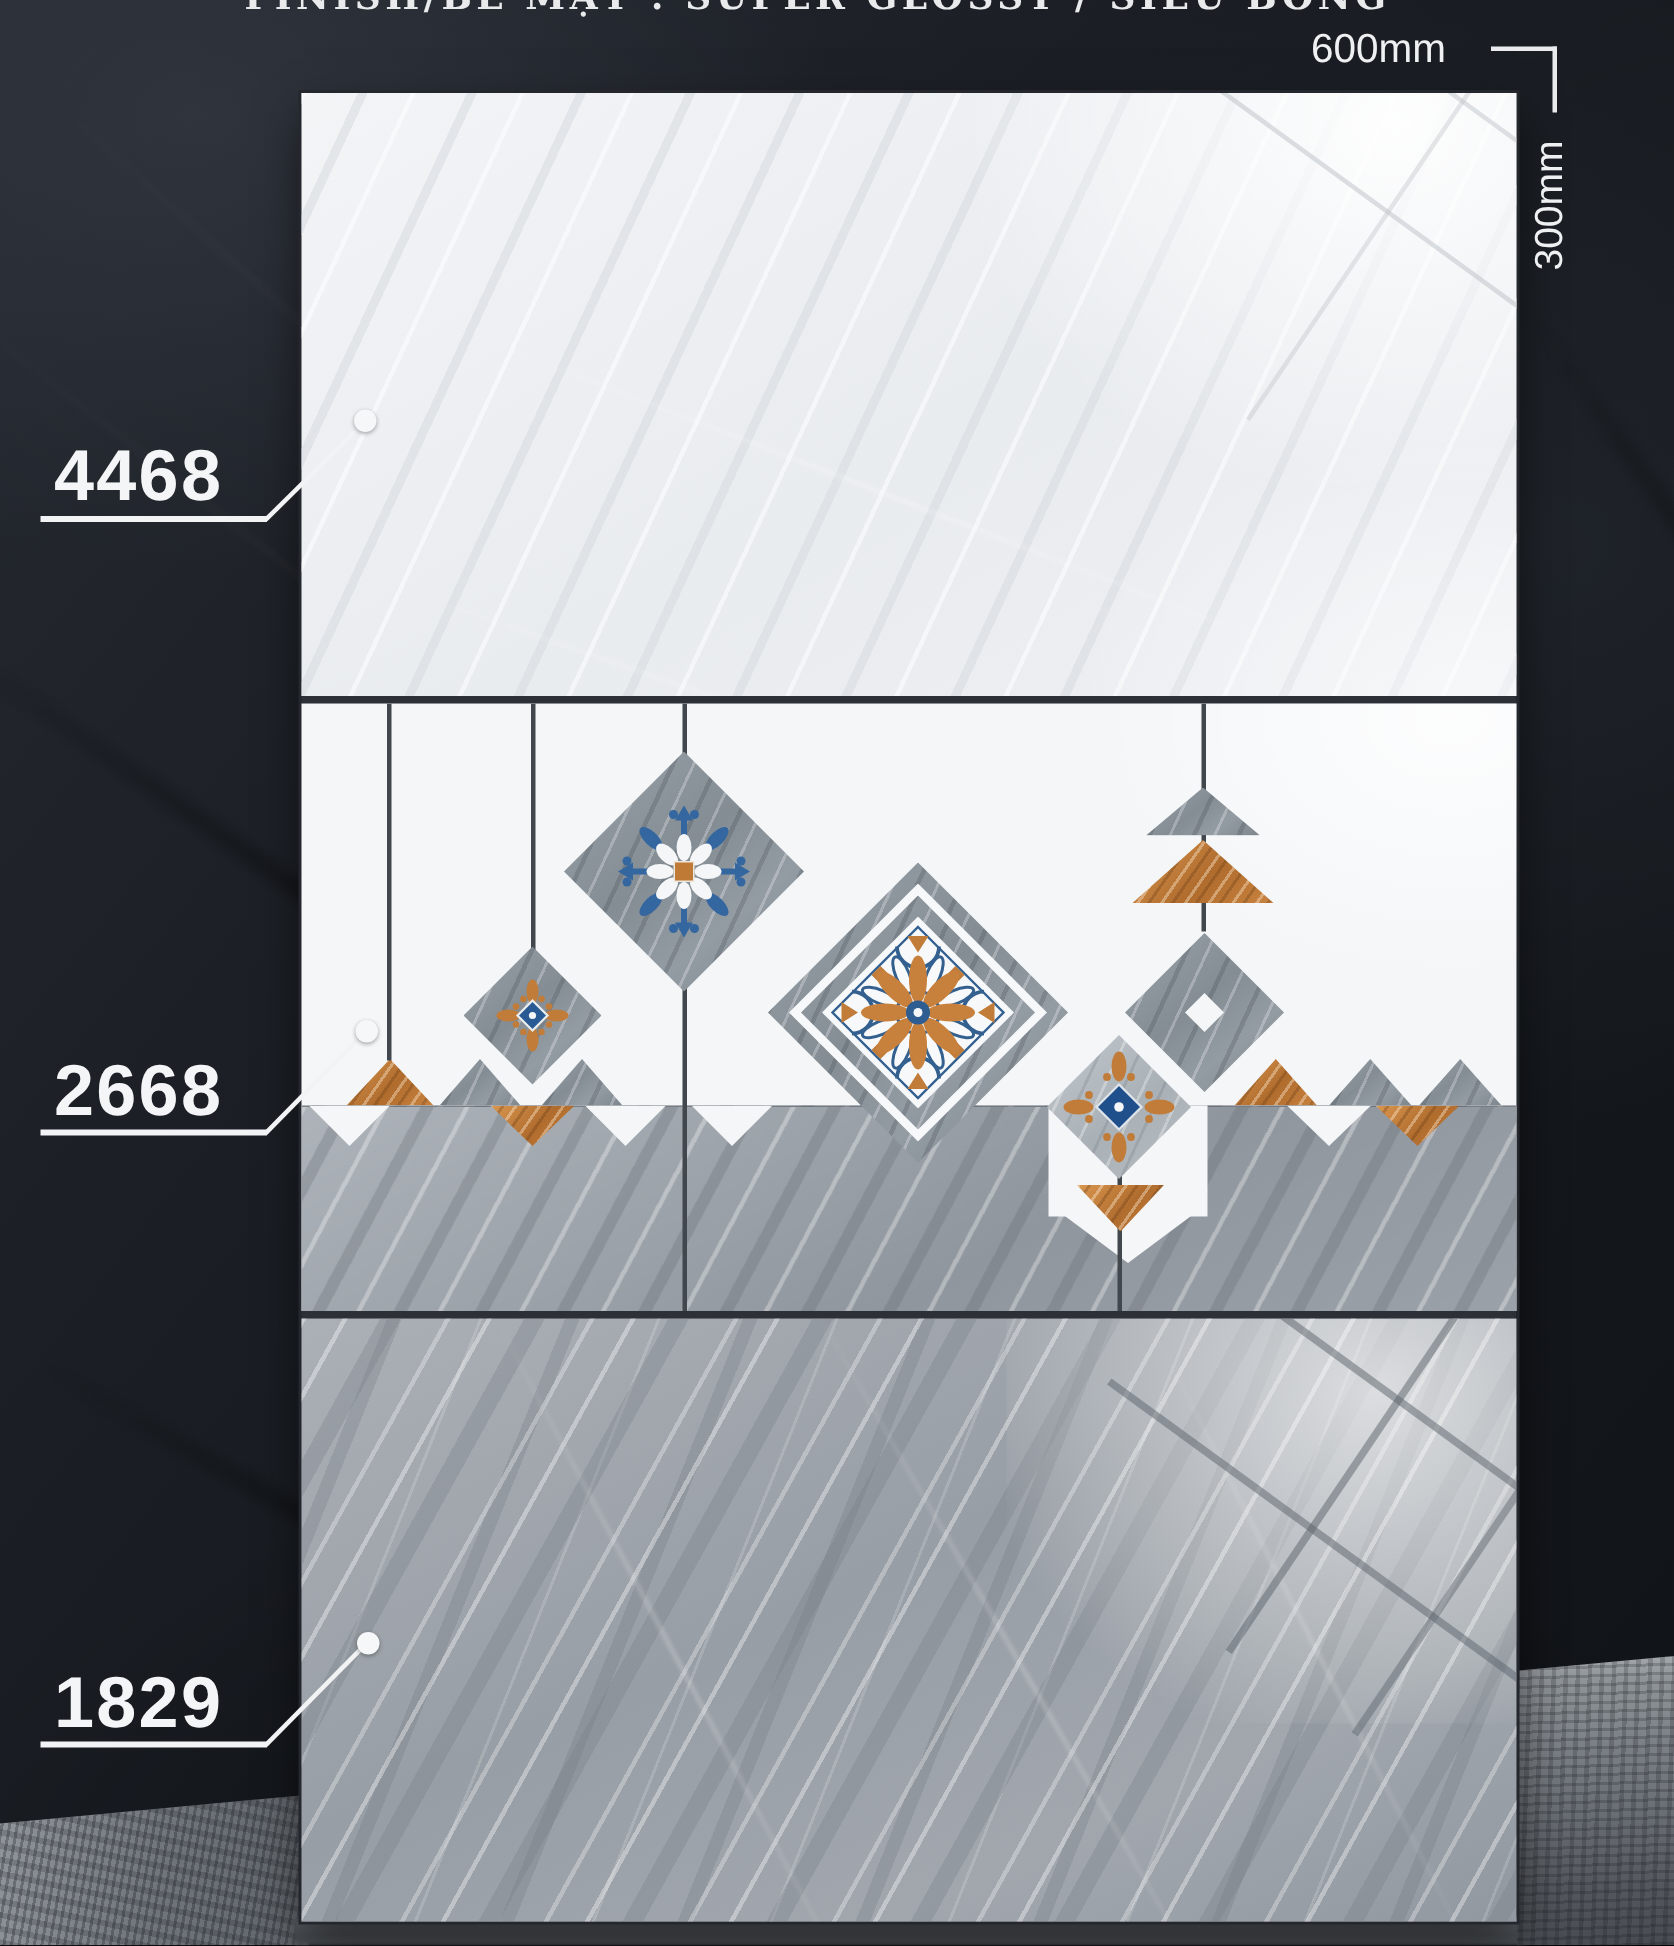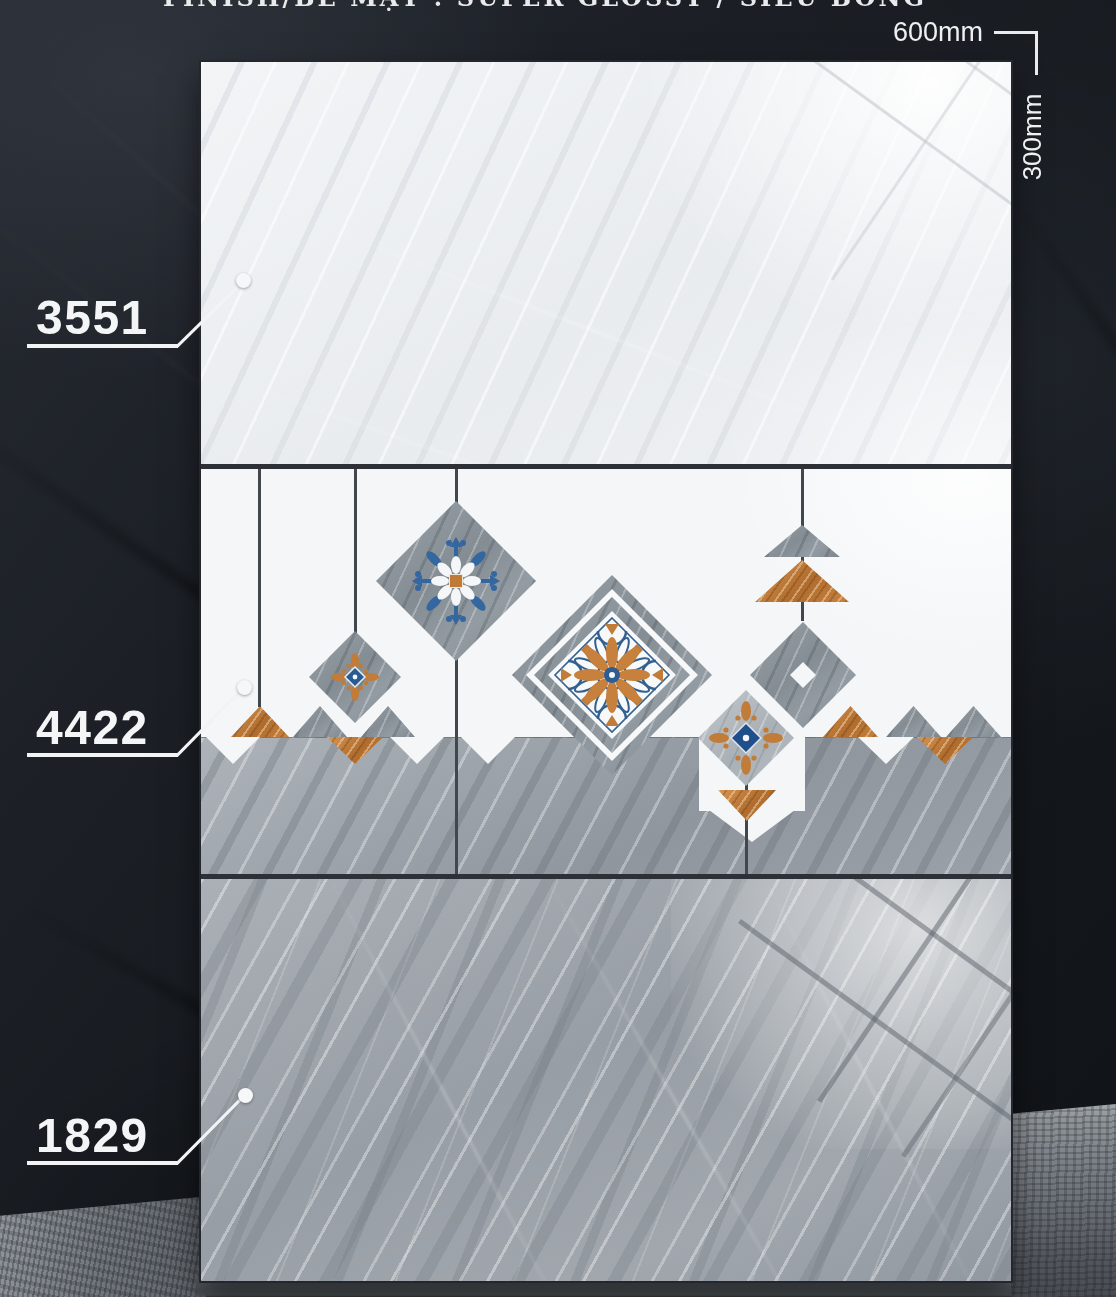--- a/index.html
+++ b/index.html
@@ -13,21 +13,21 @@
       radial-gradient(ellipse 900px 500px at 50% 100%, rgba(0,0,0,.5), transparent 70%),
       linear-gradient(128deg,#262a31 0%,#1b1f25 35%,#161a1f 60%,#101317 100%);}
   .streak{position:absolute;background:linear-gradient(90deg,transparent,rgba(255,255,255,.05),transparent);
     height:2px;filter:blur(2px);transform-origin:0 0;}
   .fold{position:absolute;background:linear-gradient(90deg,transparent,rgba(0,0,0,.45),transparent);
     height:9px;filter:blur(5px);transform-origin:0 0;}
   
   .finish-note{position:absolute;left:0;top:-17px;width:1090px;text-align:center;
     font-family:"DejaVu Serif","Liberation Serif",serif;font-weight:bold;font-size:24px;
     letter-spacing:3px;color:#e9eaec;z-index:5;}
-  .dim-w{position:absolute;left:855px;top:17px;width:128px;text-align:right;
+  .dim-w{position:absolute;left:855px;top:17px;width:128px;text-align:center;
     font-size:27px;color:#eef0f2;z-index:5;}
   .dim-h{position:absolute;left:979px;top:122px;width:106px;height:30px;line-height:30px;
     text-align:center;font-size:26px;color:#eef0f2;transform:rotate(-90deg);z-index:5;}
   .brk{position:absolute;background:#e9ebed;z-index:5;}
   
   .panel{position:absolute;left:201px;top:62px;width:810px;height:1219px;z-index:2;
     box-shadow:0 0 0 2px #24282e, 0 14px 30px rgba(0,0,0,.55);}
   .tile{position:absolute;left:0;width:810px;overflow:hidden;}
   .divider{position:absolute;left:0;width:810px;height:5px;background:#2d3137;}
   .tile1{top:0;height:402px;background:
@@ -339,27 +339,27 @@
       <div class="sheen" style="right:0;top:0;width:340px;height:270px;
         background:radial-gradient(ellipse at 72% 18%, rgba(255,255,255,.65), rgba(255,255,255,.2) 55%, transparent 78%);"></div>
       <div class="lat" style="left:540px;top:40px;width:430px;height:5px;background:#5a616a;opacity:.5;transform:rotate(36deg);"></div>
       <div class="lat" style="left:640px;top:-15px;width:400px;height:5px;background:#5a616a;opacity:.5;transform:rotate(36deg);"></div>
       <div class="lat" style="left:788px;top:-25px;width:300px;height:5px;background:#5a616a;opacity:.5;transform:rotate(124deg);"></div>
       <div class="lat" style="left:872px;top:30px;width:300px;height:5px;background:#5a616a;opacity:.45;transform:rotate(124deg);"></div>
     </div>
   </div>
 
   <div class="lbl">
-    <div class="code" style="left:36px;top:290px;">3551</div>
+    <div class="code" style="left:36px;top:290px;">4468</div>
     <div class="uline" style="left:27px;top:344px;width:151px;"></div>
     <div class="leader" style="left:177px;top:345px;width:93px;transform:rotate(-44.6deg);"></div>
     <div class="ldot" style="left:236px;top:273px;"></div>
   </div>
   <div class="lbl">
-    <div class="code" style="left:36px;top:700px;">4422</div>
+    <div class="code" style="left:36px;top:700px;">2668</div>
     <div class="uline" style="left:27px;top:753px;width:151px;"></div>
     <div class="leader" style="left:177px;top:754px;width:94px;transform:rotate(-45.5deg);"></div>
     <div class="ldot" style="left:237px;top:680px;"></div>
   </div>
   <div class="lbl">
     <div class="code" style="left:36px;top:1108px;">1829</div>
     <div class="uline" style="left:27px;top:1161px;width:151px;"></div>
     <div class="leader" style="left:177px;top:1162px;width:95px;transform:rotate(-45.3deg);"></div>
     <div class="ldot" style="left:238px;top:1088px;"></div>
   </div>

